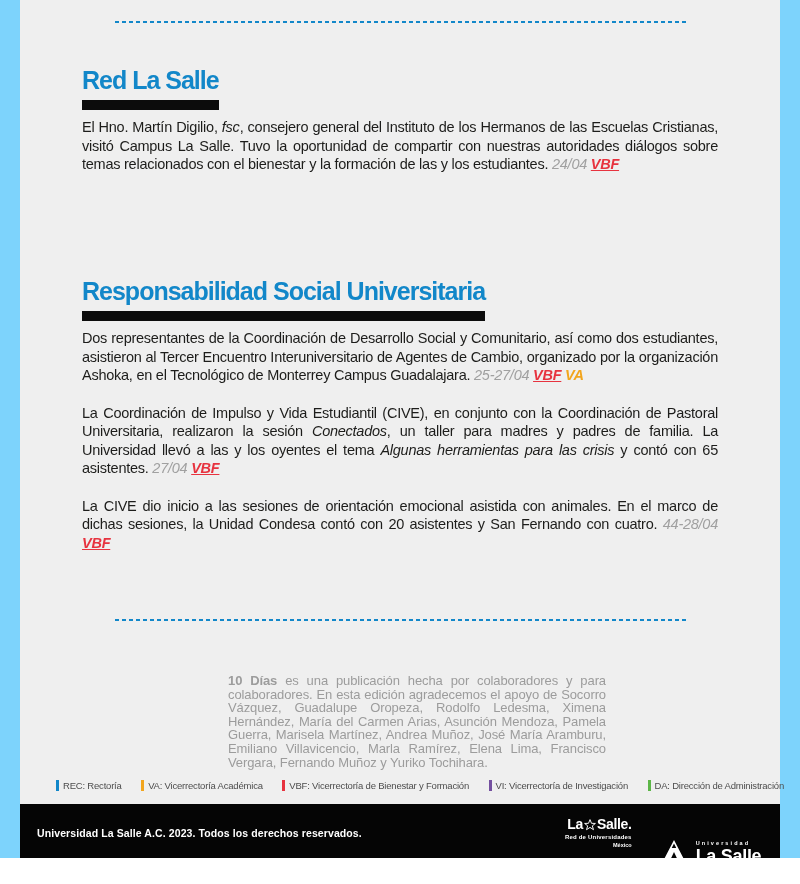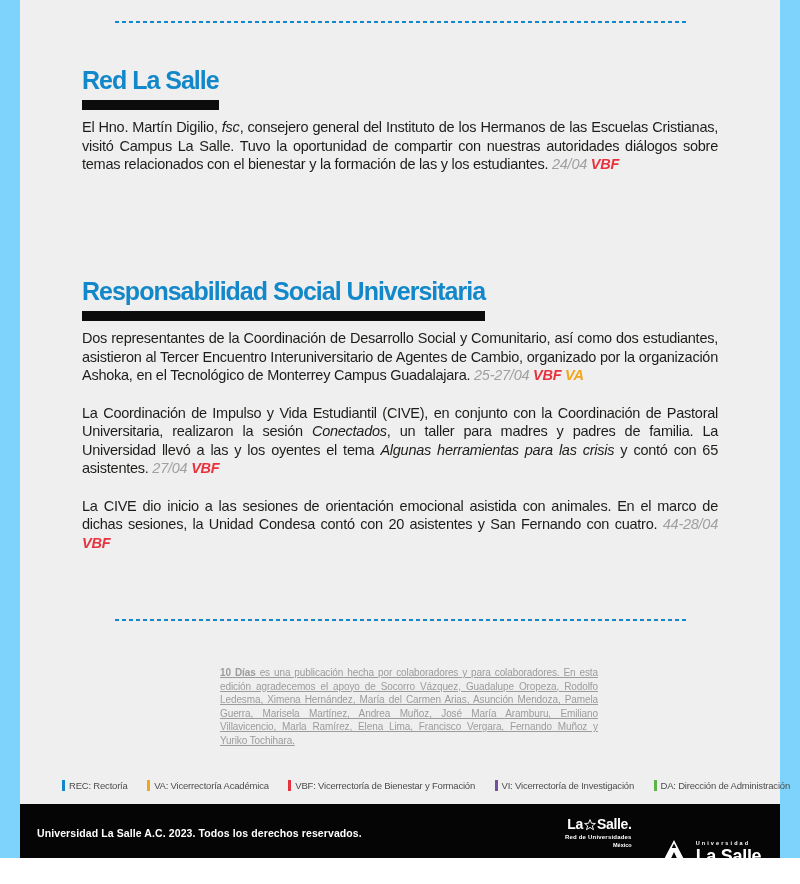--- a/index.html
+++ b/index.html
@@ -34,31 +34,31 @@
   }
   .title-bar{height:10px;background:#0c0c0c;margin-top:6px;}
   .body-p{
     margin:8px 0 0;font-size:14.5px;line-height:18.5px;color:#1d1d1b;
     text-align:justify;letter-spacing:-0.25px;
   }
   .body-p + .body-p{margin-top:19px;}
   .run-text{font-style:normal;}
   .run-em{font-style:italic;}
   .run-date{color:#a0a0a0;font-style:italic;}
-  .run-vbf{color:var(--tag-red,#e7333f);font-style:italic;font-weight:bold;}
+  .run-vbf{color:var(--tag-red,#e7333f);font-style:italic;font-weight:bold;text-decoration:underline;}
   .run-va{color:var(--tag-orange,#f2a51d);font-style:italic;font-weight:bold;}
   .run-strong{font-weight:bold;}
 
   .credits{
-    position:absolute;top:666px;left:200px;width:378px;margin:0;
-    font-size:10px;line-height:13.6px;color:#9c9c9c;text-align:justify;letter-spacing:-0.1px;text-decoration:underline;
+    position:absolute;top:666px;left:200px;width:378px;margin:8px;
+    font-size:13px;line-height:13.6px;color:#9c9c9c;text-align:justify;letter-spacing:-0.1px;
   }
 
   .legend{
-    position:absolute;top:780px;left:42px;width:728px;
+    position:absolute;top:780px;left:36px;width:728px;
     display:flex;justify-content:space-between;align-items:center;
     font-size:9.5px;letter-spacing:-0.2px;color:#4d4d4d;
   }
   .legend-item{display:inline-flex;align-items:center;gap:4px;white-space:nowrap;}
   .legend-bar{display:inline-block;width:3px;height:11px;}
 
   .footer{
     position:absolute;left:0;top:804px;width:760px;height:57px;background:#050505;
     display:flex;align-items:center;justify-content:space-between;
     padding:0 14px 0 17px;color:#ffffff;

